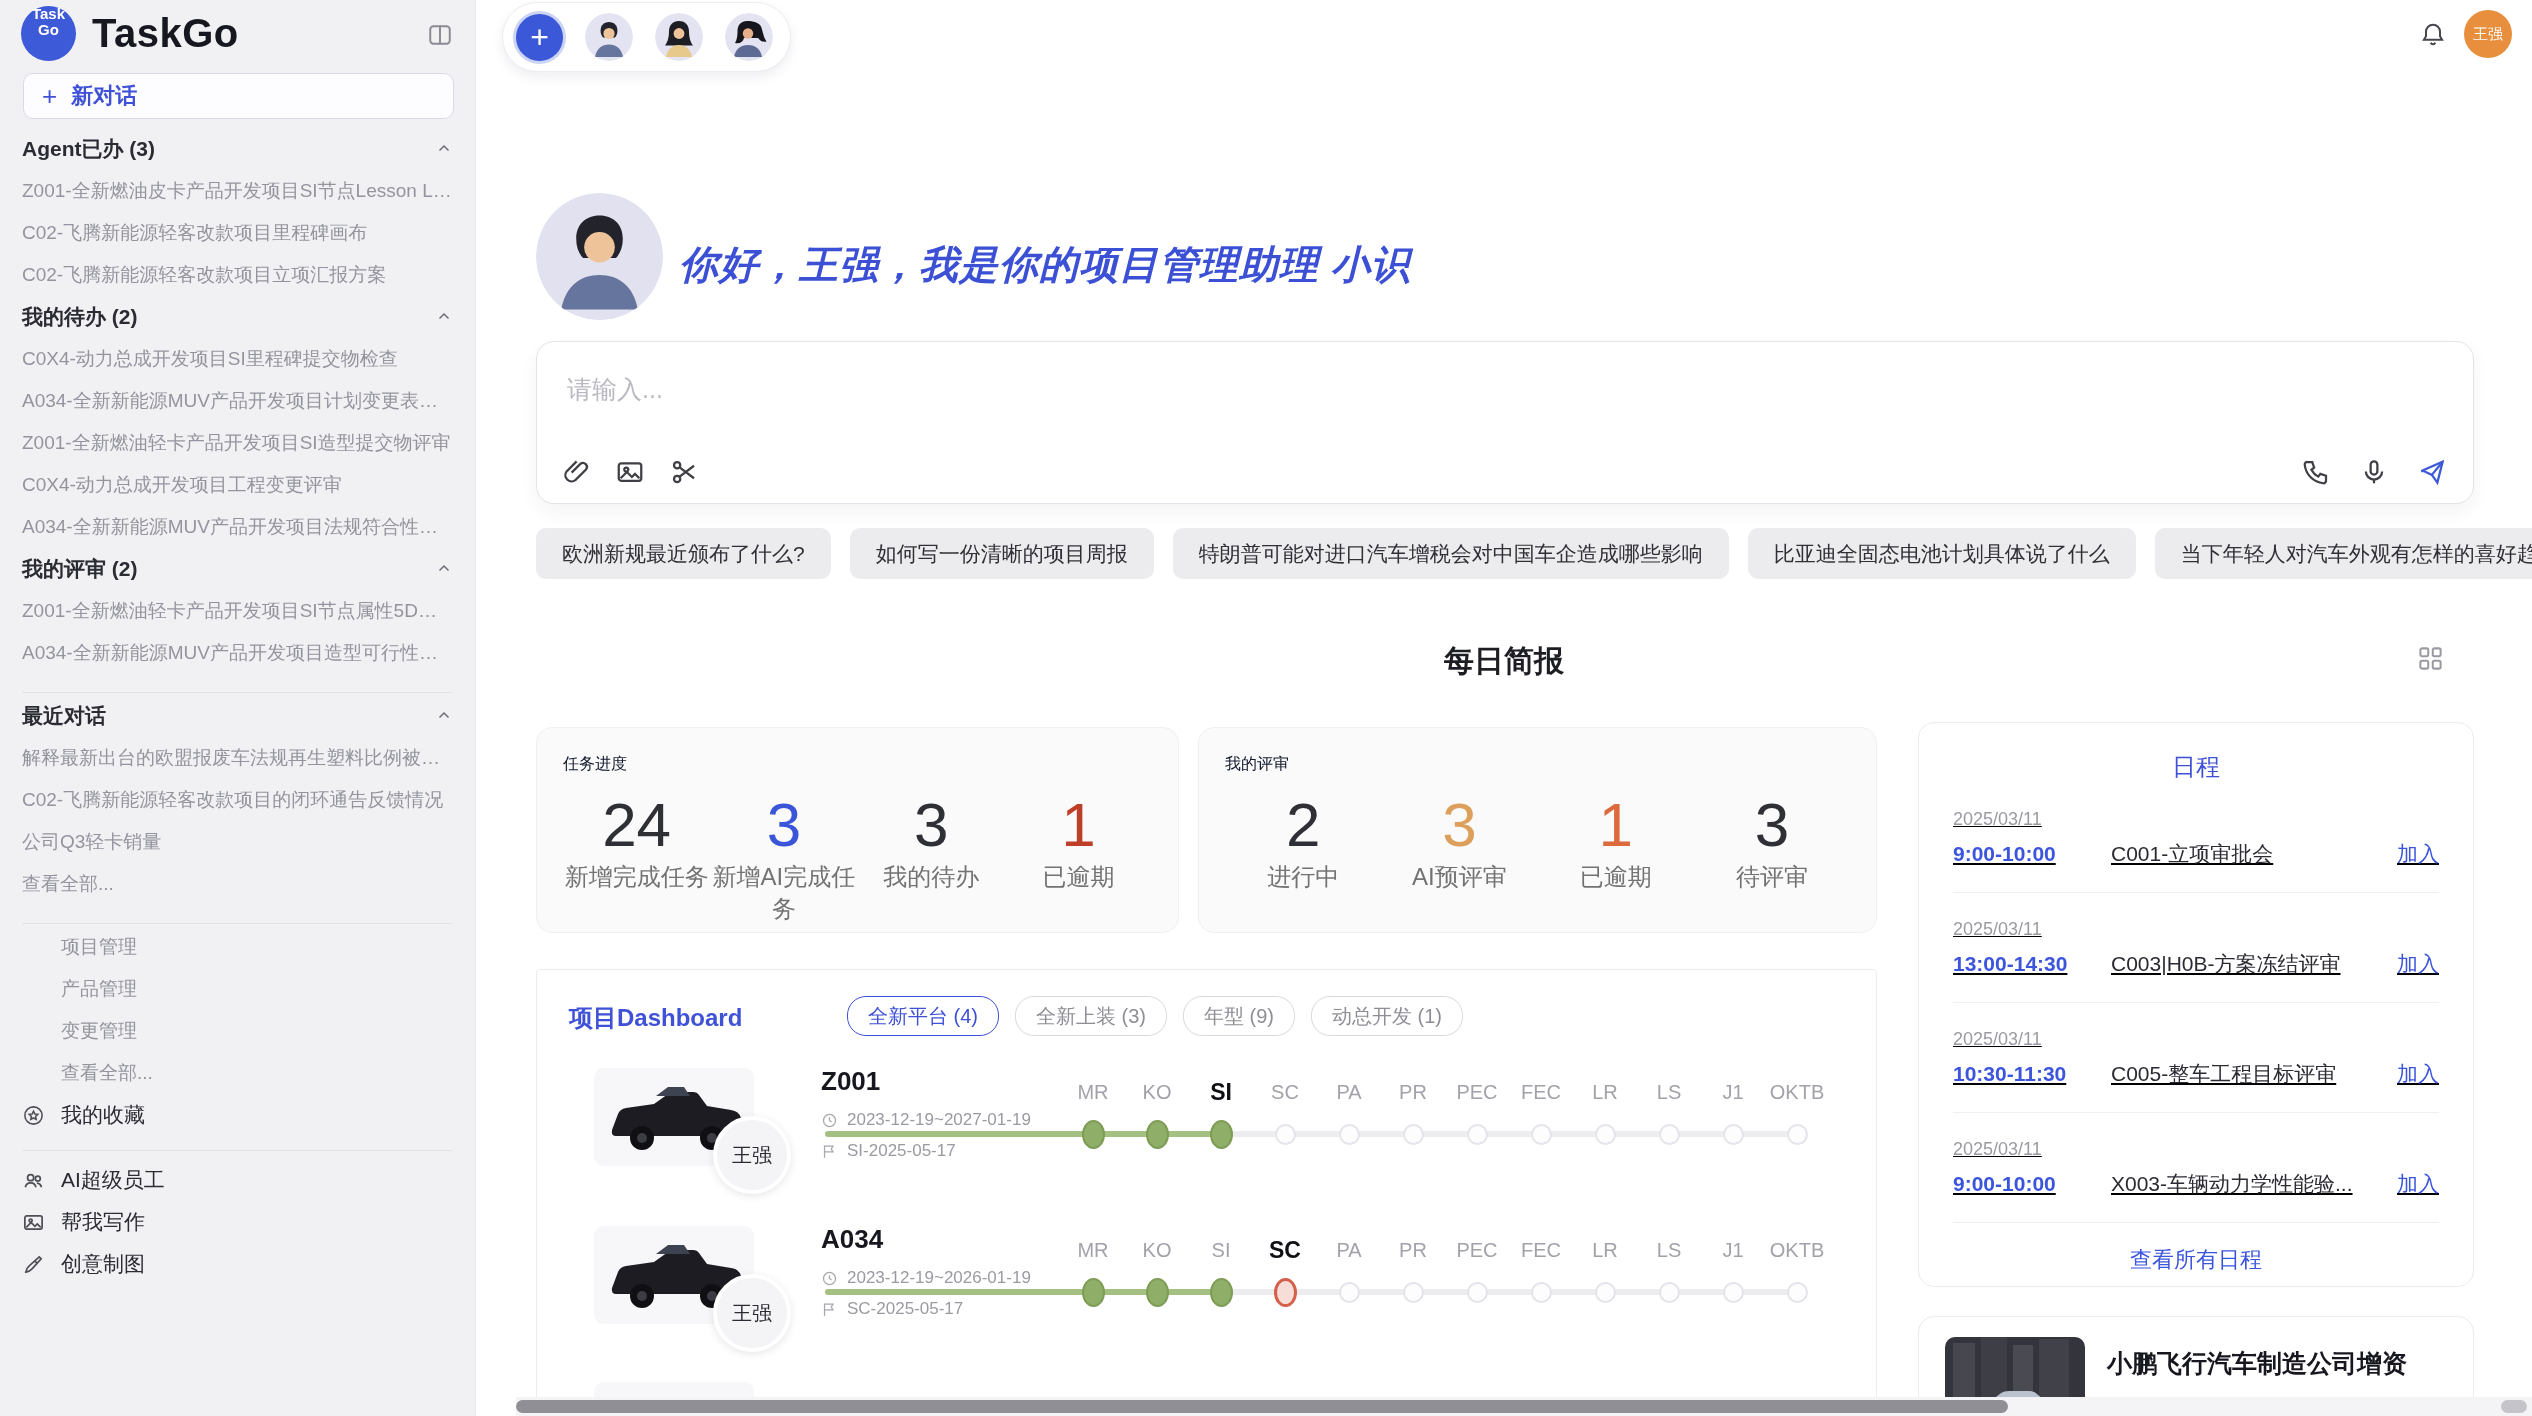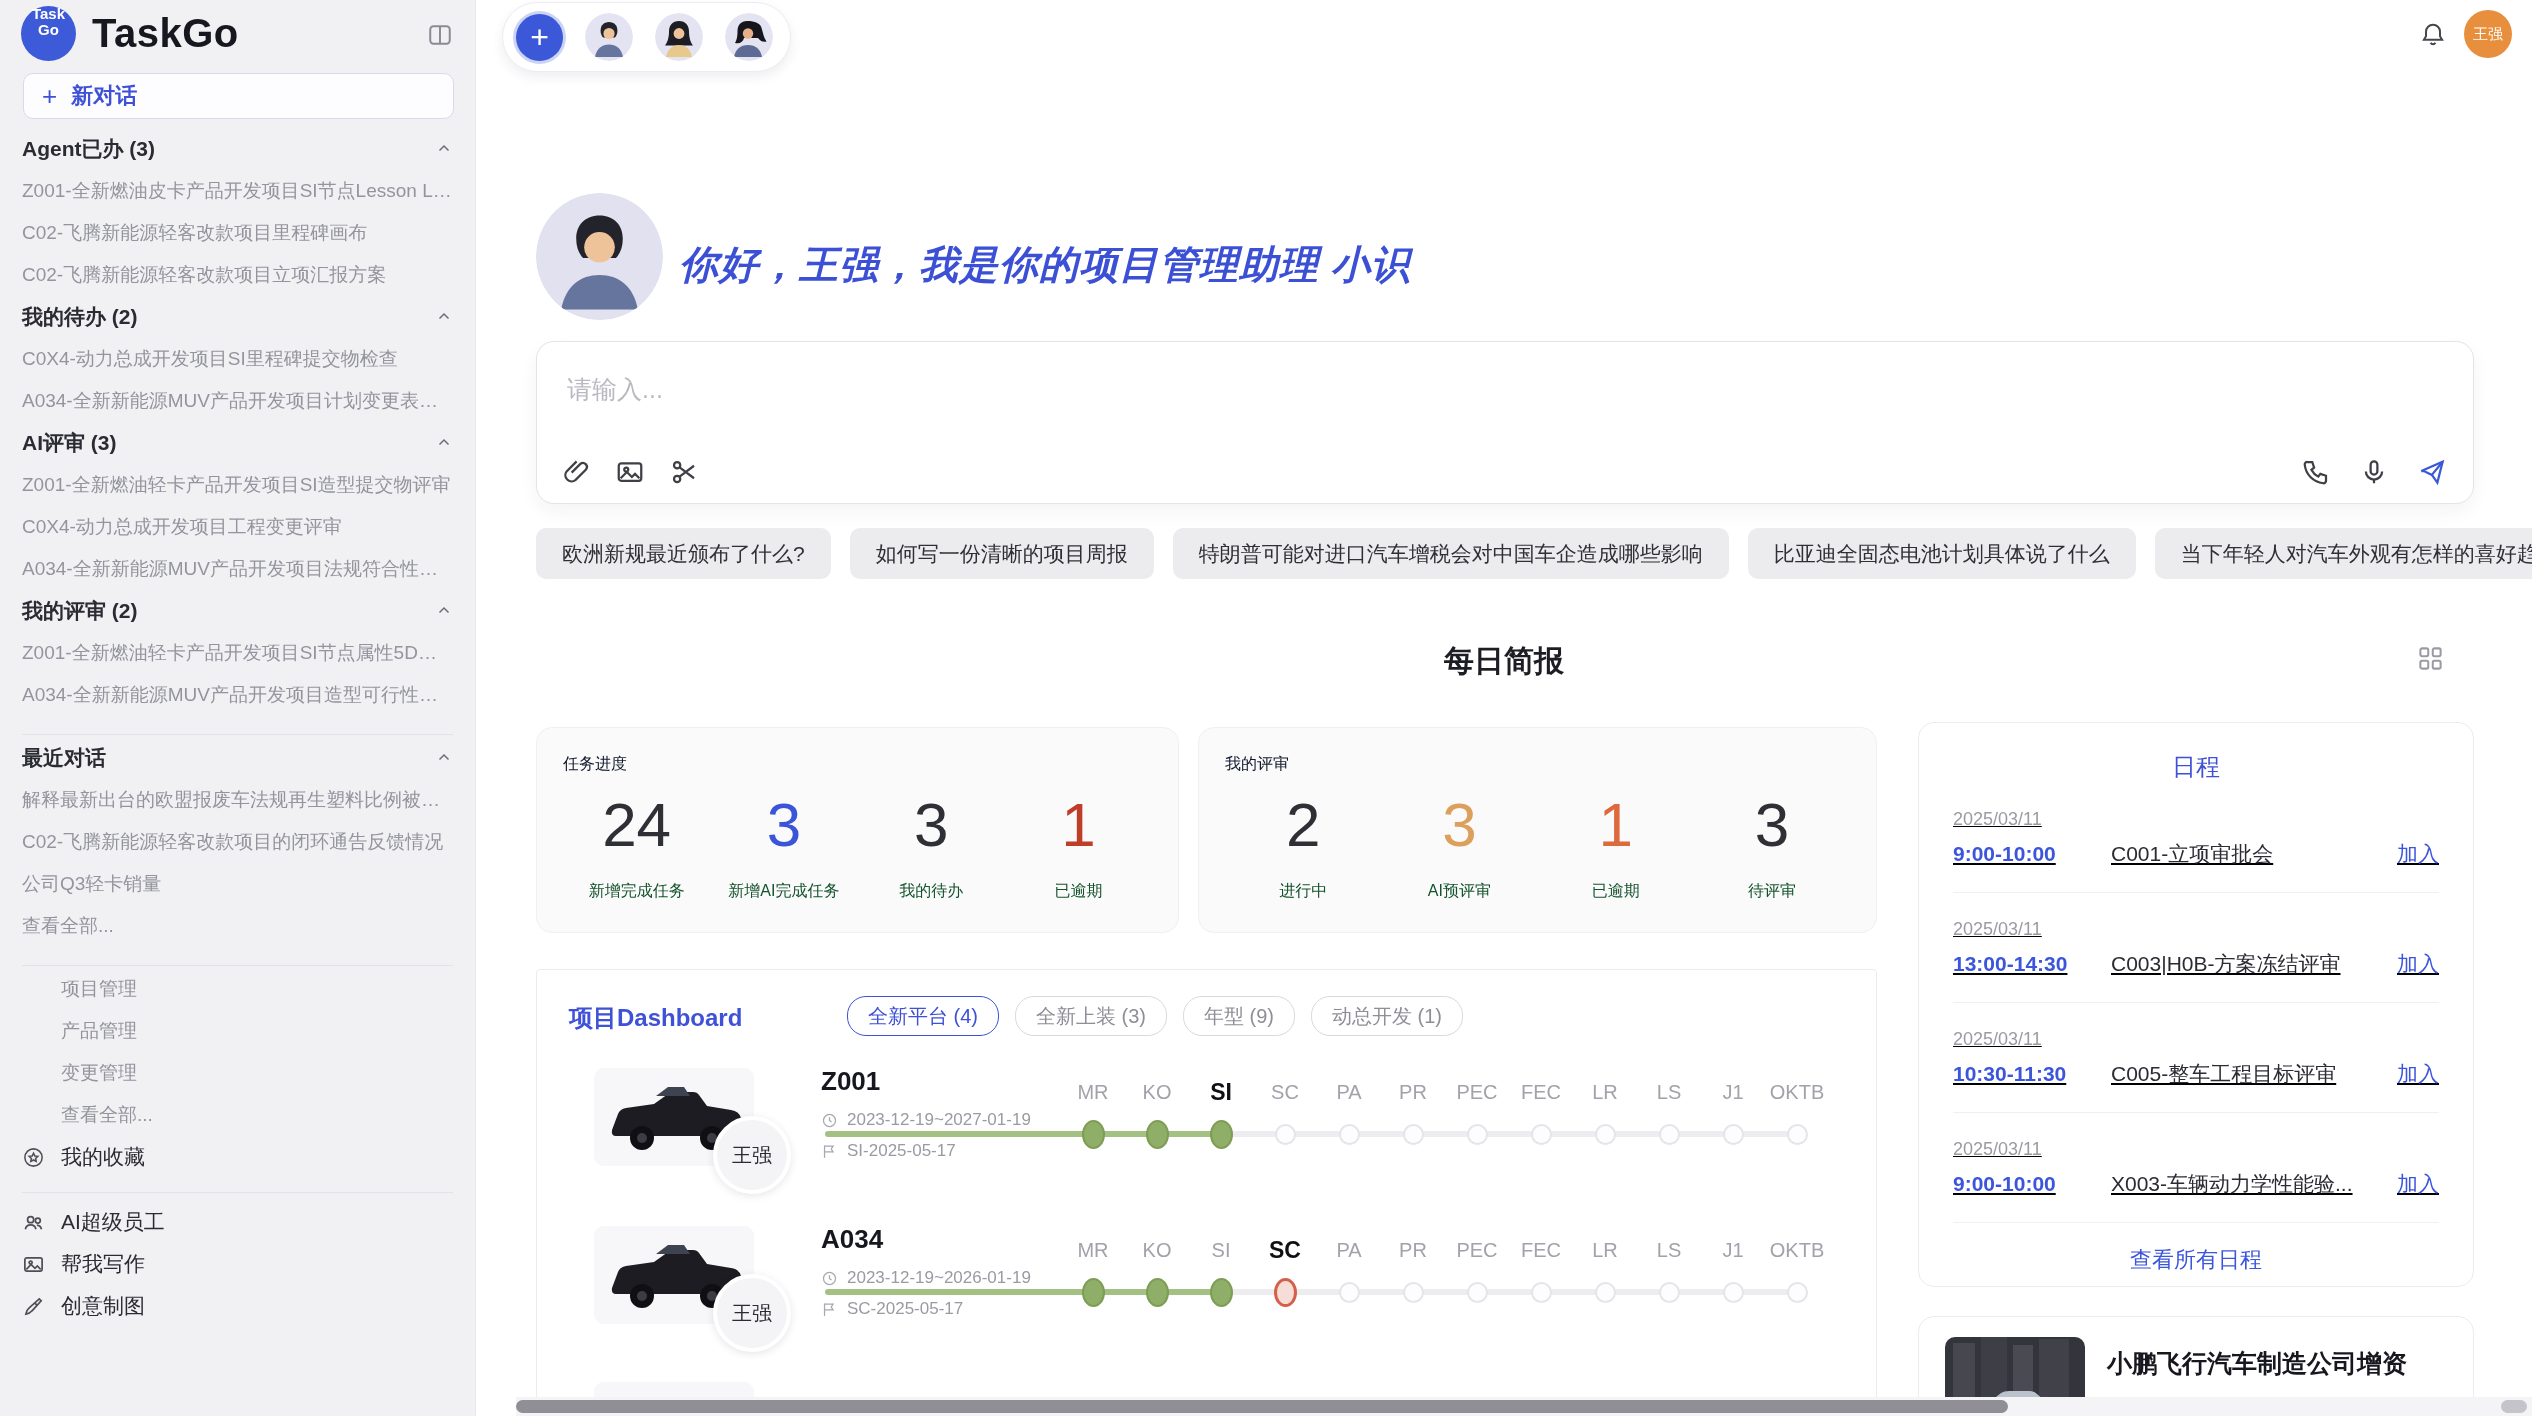--- a/index.html
+++ b/index.html
@@ -48,21 +48,21 @@
   .brief-title{position:absolute;left:0;top:641px;width:2056px;text-align:center;font-size:30px;font-weight:700;color:#1d1d24;}
   .brief-grid{position:absolute;left:1941px;top:645px;width:27px;height:27px;color:#9a9aa2;cursor:pointer;}
 
   .stat-card{position:absolute;top:727px;height:206px;background:#fafafb;border:1px solid #f0f0f2;border-radius:16px;box-sizing:border-box;padding:26px 26px;}
   .stat-card.c1{left:60px;width:643px;}
   .stat-card.c2{left:722px;width:679px;}
   .stat-title{font-size:16px;color:#0f172a;}
   .stat-row{display:flex;margin-top:14px;}
   .stat{flex:1;text-align:center;}
   .stat-num{font-size:62px;line-height:72px;font-weight:500;color:#2f2f36;}
-  .stat-label{margin-top:20px;font-size:16px;color:#14532d;}
+  .stat-label{margin-top:0;font-size:24px;color:#737373;}
 
   .dash-card{position:absolute;left:60px;top:969px;width:1341px;height:461px;background:#fff;border:1px solid #ececf0;border-radius:4px;box-sizing:border-box;overflow:hidden;}
   .dash-title{position:absolute;left:32px;top:32px;font-size:24px;font-weight:700;color:#3f51d6;}
   .filters{position:absolute;left:310px;top:26px;display:flex;gap:16px;}
   .filter{height:38px;border:1px solid #d9d9de;border-radius:19px;display:flex;align-items:center;padding:0 20px;font-size:20px;color:#8e8e96;background:#fff;cursor:pointer;white-space:nowrap;}
   .filter.active{border-color:#3f51d6;color:#3f51d6;}
   .proj-row{position:absolute;left:0;width:1341px;height:130px;}
   .proj-row.r0{top:94px;}
   .proj-row.r1{top:252px;}
   .proj-row.r2{top:408px;}
@@ -143,28 +143,20 @@
         <span>我的待办 (2)</span>
         <span class="chev">
             <svg viewBox="0 0 24 24" fill="none" stroke="currentColor" stroke-width="2">
               <polyline points="6 14 12 8 18 14"></polyline>
             </svg>
           </span>
       </div>
       <div class="sb-item">C0X4-动力总成开发项目SI里程碑提交物检查</div>
       <div class="sb-item">A034-全新新能源MUV产品开发项目计划变更表编写</div>
 
-      <div class="sb-sec-head">
-        <span>AI评审 (3)</span>
-        <span class="chev">
-            <svg viewBox="0 0 24 24" fill="none" stroke="currentColor" stroke-width="2">
-              <polyline points="6 14 12 8 18 14"></polyline>
-            </svg>
-          </span>
-      </div>
       <div class="sb-item">Z001-全新燃油轻卡产品开发项目SI造型提交物评审</div>
       <div class="sb-item">C0X4-动力总成开发项目工程变更评审</div>
       <div class="sb-item">A034-全新新能源MUV产品开发项目法规符合性评审</div>
 
       <div class="sb-sec-head">
         <span>我的评审 (2)</span>
         <span class="chev">
             <svg viewBox="0 0 24 24" fill="none" stroke="currentColor" stroke-width="2">
               <polyline points="6 14 12 8 18 14"></polyline>
             </svg>

